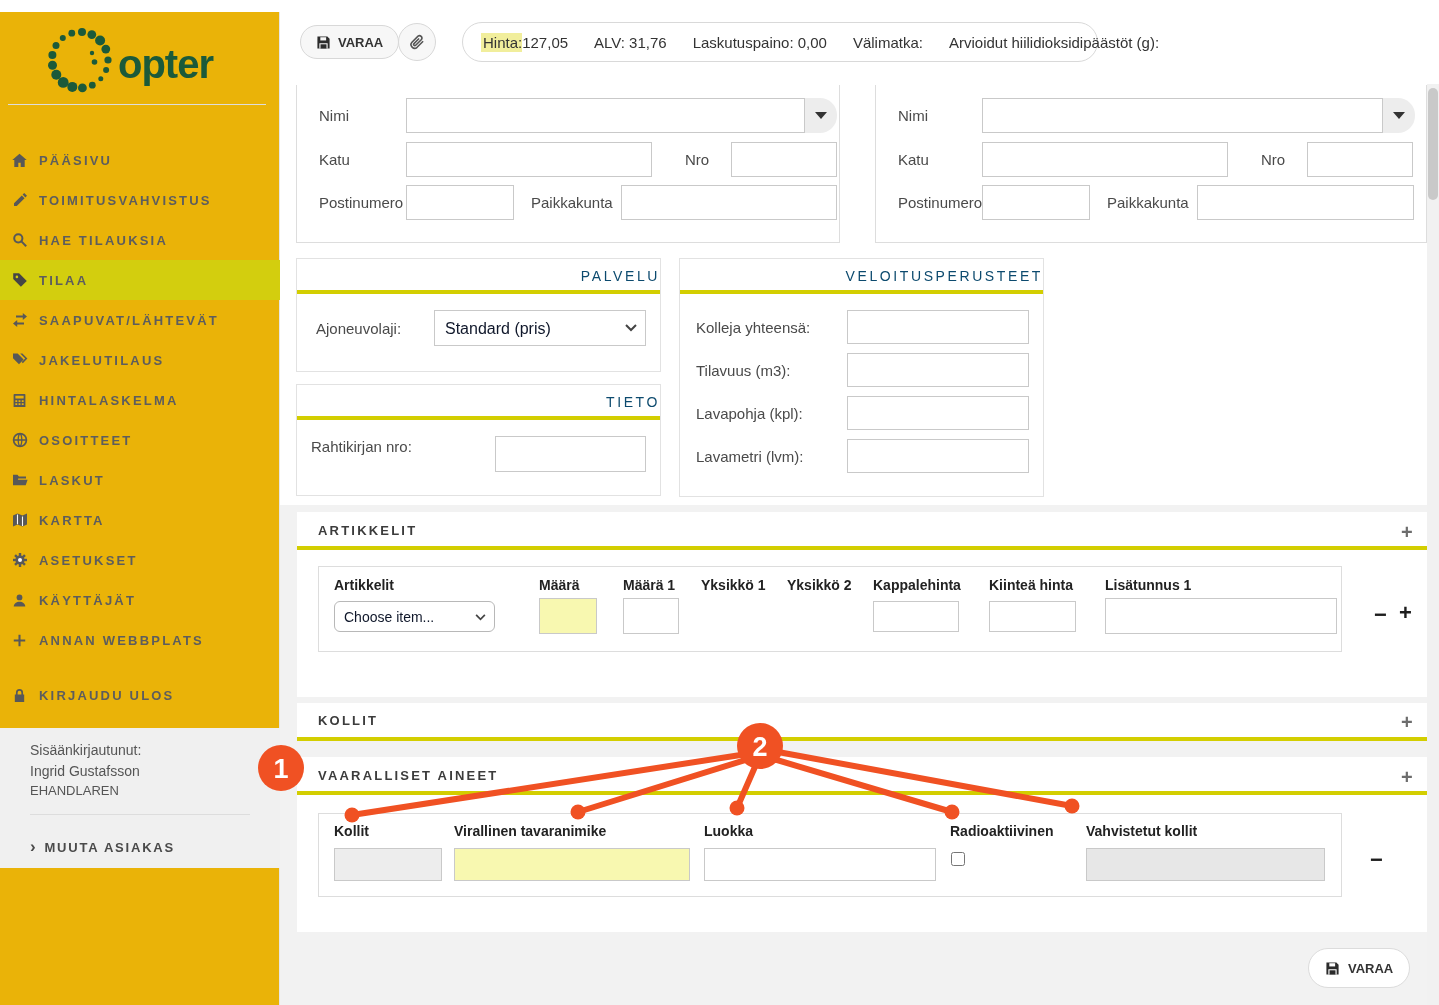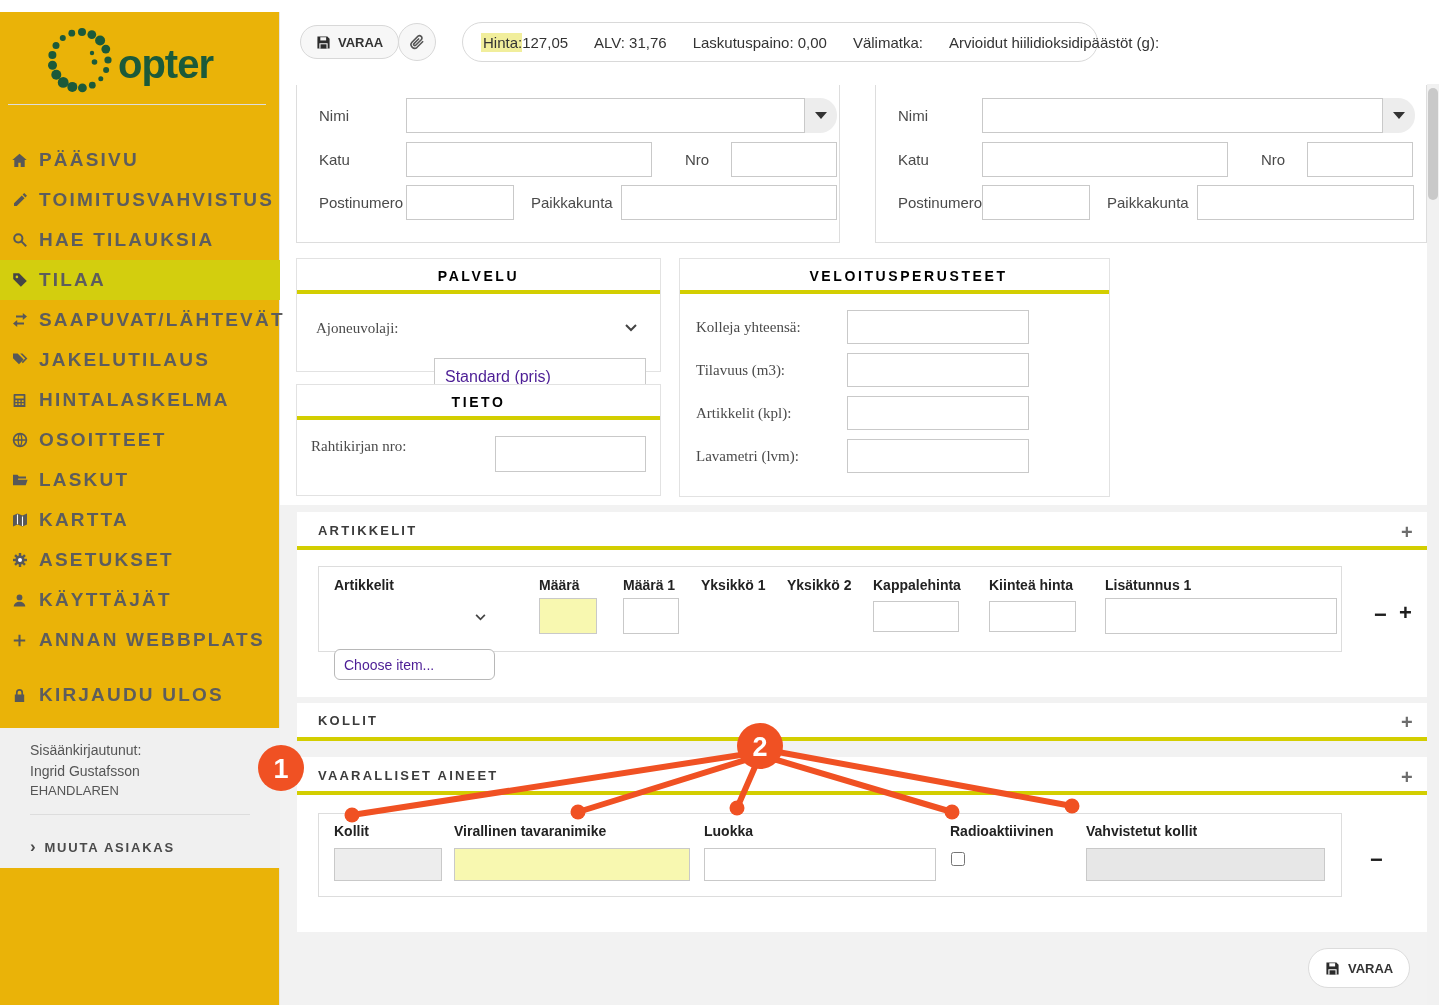--- a/index.html
+++ b/index.html
@@ -1,28 +1,28 @@
 <!DOCTYPE html>
 <html><head>
 <meta charset="utf-8">
 <style>
   * { margin:0; padding:0; box-sizing:border-box; }
   html,body { width:1439px; height:1005px; overflow:hidden; background:#fff;
     font-family:"Liberation Sans", sans-serif; color:#3f3f3f; }
-  .abs { position:absolute;font-family:Liberation Serif, serif; }
+  .abs { position:absolute; }
 
   
   #sidebar { position:absolute; left:0; top:12px; width:280px; height:1005px;
     background:#eab308; border-right:1px solid #e6e6e6; z-index:5; }
   #logo-wrap { position:absolute; left:40px; top:6px; width:200px; height:80px; }
   #logo-divider { position:absolute; left:8px; top:92px; width:258px; height:1px; background:#ddd; }
   #menu { position:absolute; left:0; top:128px; width:280px; list-style:none; }
   .menu-item { height:40px; display:flex; align-items:center; padding-left:11px; cursor:pointer; }
   .menu-item .mi { width:17px; height:17px; flex:0 0 17px; display:flex; align-items:center; justify-content:center; }
-  .menu-item span.lbl { margin-left:11px; font-size:19px; font-weight:700; letter-spacing:2.2px; color:#5d5d5d; }
+  .menu-item span.lbl { margin-left:11px; font-size:13px; font-weight:700; letter-spacing:2.2px; color:#5d5d5d; }
   .menu-item.active { background:#d3ce0e; }
   .menu-gap { height:15px; }
   #userbox { position:absolute; left:0; top:716px; width:280px; height:140px; background:#f0f0f0; padding:14px 20px 0 30px; }
   #userbox .u1 { font-size:14px; color:#555; margin-bottom:5px; }
   #userbox .u2 { font-size:14px; color:#555; margin-bottom:4px; }
   #userbox .u3 { font-size:13px; color:#555; }
   #userbox .udiv { margin:16px 0 0 0; width:220px; height:1px; background:#ddd; }
   #switch-customer { position:absolute; left:30px; top:825px; font-size:13px; font-weight:700;
     letter-spacing:1.8px; color:#4a4a4a; cursor:pointer; display:flex; align-items:center; }
   #switch-customer .chev { font-size:17px; margin-right:7px; font-weight:700; }
@@ -50,32 +50,32 @@
   .card.cut-top { border-top:none; }
   label, .flabel { font-size:15px; color:#4a4a4a; }
   input[type=text] { border:1px solid #c9c9c9; background:#fff; height:35px; font-size:15px; padding:0 8px;
     font-family:"Liberation Sans",sans-serif; }
   .yellow-field { background:#f8f8b0 !important; }
   .gray-field { background:#ededed !important; }
   .gray-field2 { background:#e7e7e7 !important; }
 
   
   .addr-row { position:absolute; display:flex; align-items:center; }
-  .sec-title-center { text-align:center; font-size:14px; font-weight:700; letter-spacing:2.6px; color:#000000; padding-top:9px; }
+  .sec-title-center { text-align:right; font-size:14px; font-weight:400; letter-spacing:2.6px; color:#0c4a6e; padding-top:9px; }
   .yline { position:absolute; left:0; width:100%; height:4px; background:#d3ce00; }
 
   
   .sec-head { position:absolute; font-size:13px; font-weight:700; letter-spacing:2.2px; color:#3c3c3c; }
   .plus-btn { position:absolute; font-size:20px; font-weight:700; color:#6d6d6d; cursor:pointer; line-height:1; }
   .minus-btn { position:absolute; font-size:22px; font-weight:700; color:#1d1d1d; cursor:pointer; line-height:1; }
   .tbl-box { position:absolute; background:#fff; border:1px solid #ddd; }
   .col-head { position:absolute; font-size:14px; font-weight:700; color:#222; white-space:nowrap; }
 
-  select { font-family:"Liberation Sans",sans-serif; color:#4c1d95; border:1px solid #c9c9c9; background:#fff;
-    -webkit-appearance:none; appearance:none;margin-top:48px; }
+  select { font-family:"Liberation Sans",sans-serif; color:#0f172a; border:1px solid #c9c9c9; background:#fff;
+    -webkit-appearance:none; appearance:none; }
   .sel-wrap { position:absolute; }
   .sel-wrap select { width:100%; height:100%; padding:0 26px 0 10px; font-size:16px; }
   .sel-wrap .caret { position:absolute; right:9px; top:50%; margin-top:-3px; width:0; height:0;
     border-left:5px solid transparent; border-right:5px solid transparent; border-top:6px solid #444; pointer-events:none; }
   .sel-wrap.small select { font-size:14px; border-radius:6px; border-color:#b8b8b8; padding:0 22px 0 9px; }
 
   .ddchip { width:32px; height:35px; background:#ededed; border-radius:0 17px 17px 0;
     display:flex; align-items:center; justify-content:center; cursor:pointer; }
   .ddchip .tri { width:0; height:0; border-left:6px solid transparent; border-right:6px solid transparent;
     border-top:7px solid #333; }
@@ -336,28 +336,28 @@
   <div class="yline" style="top:31px;"></div>
   <span class="flabel abs" style="left:19px; top:61px;">Ajoneuvolaji:</span>
   <div class="sel-wrap" style="left:137px; top:51px; width:212px; height:36px;">
     <select><option>Standard (pris)</option></select>
     <svg class="caret" style="border:none; width:12px; height:8px; margin-top:-4px;" viewBox="0 0 12 8">
         <path d="M1 1l5 5 5-5" fill="none" stroke="#444" stroke-width="2"></path>
       </svg>
   </div>
 </div>
 
-<div class="card" style="left:679px; top:258px; width:431px; height:239px; border-color:#e2e2e2;padding-left:28px;">
+<div class="card" style="left:679px; top:258px; width:365px; height:239px; border-color:#e2e2e2;padding-left:28px;">
   <div class="sec-title-center">VELOITUSPERUSTEET</div>
   <div class="yline" style="top:31px;"></div>
   <span class="flabel abs" style="left:16px; top:60px;">Kolleja yhteensä:</span>
   <input type="text" class="abs" style="left: 167px; top: 51px; width: 182px; height: 34px;">
   <span class="flabel abs" style="left:16px; top:103px;">Tilavuus (m3):</span>
   <input type="text" class="abs" style="left: 167px; top: 94px; width: 182px; height: 34px;">
-  <span class="flabel abs" style="left:16px; top:146px;">Artikkelit (kpl):</span>
+  <span class="flabel abs" style="left:16px; top:146px;">Lavapohja (kpl):</span>
   <input type="text" class="abs" style="left: 167px; top: 137px; width: 182px; height: 34px;">
   <span class="flabel abs" style="left:16px; top:189px;">Lavametri (lvm):</span>
   <input type="text" class="abs" style="left: 167px; top: 180px; width: 182px; height: 34px;">
 </div>
 
 <div class="card" style="left:296px; top:384px; width:365px; height:112px; border-color:#e2e2e2;">
   <div class="sec-title-center">TIETO</div>
   <div class="yline" style="top:31px;"></div>
   <span class="flabel abs" style="left:14px; top:53px;">Rahtikirjan nro:</span>
   <input type="text" class="abs" style="left: 198px; top: 51px; width: 151px; height: 36px;">

